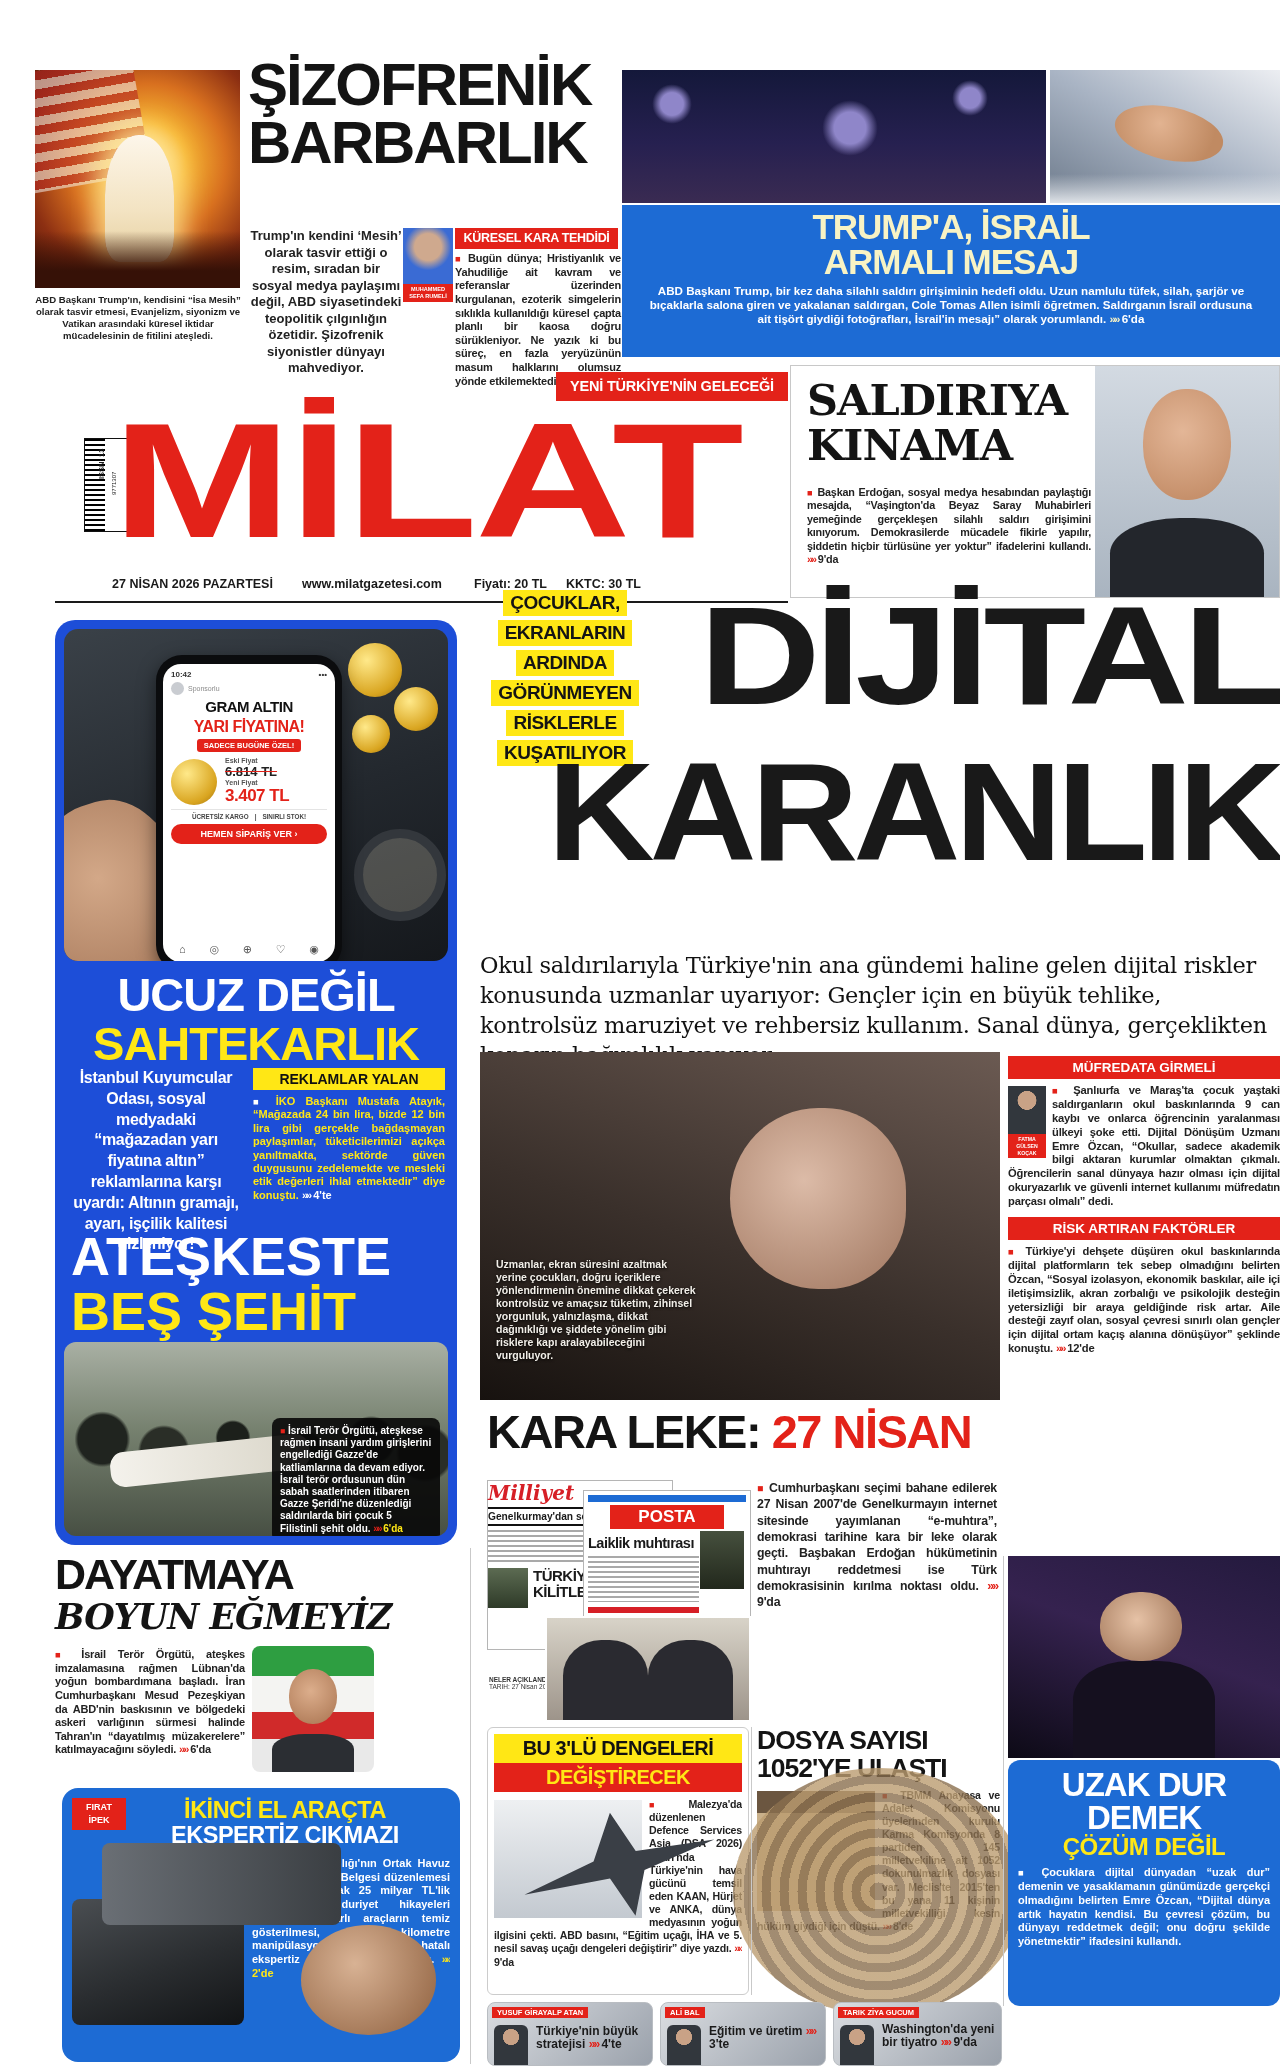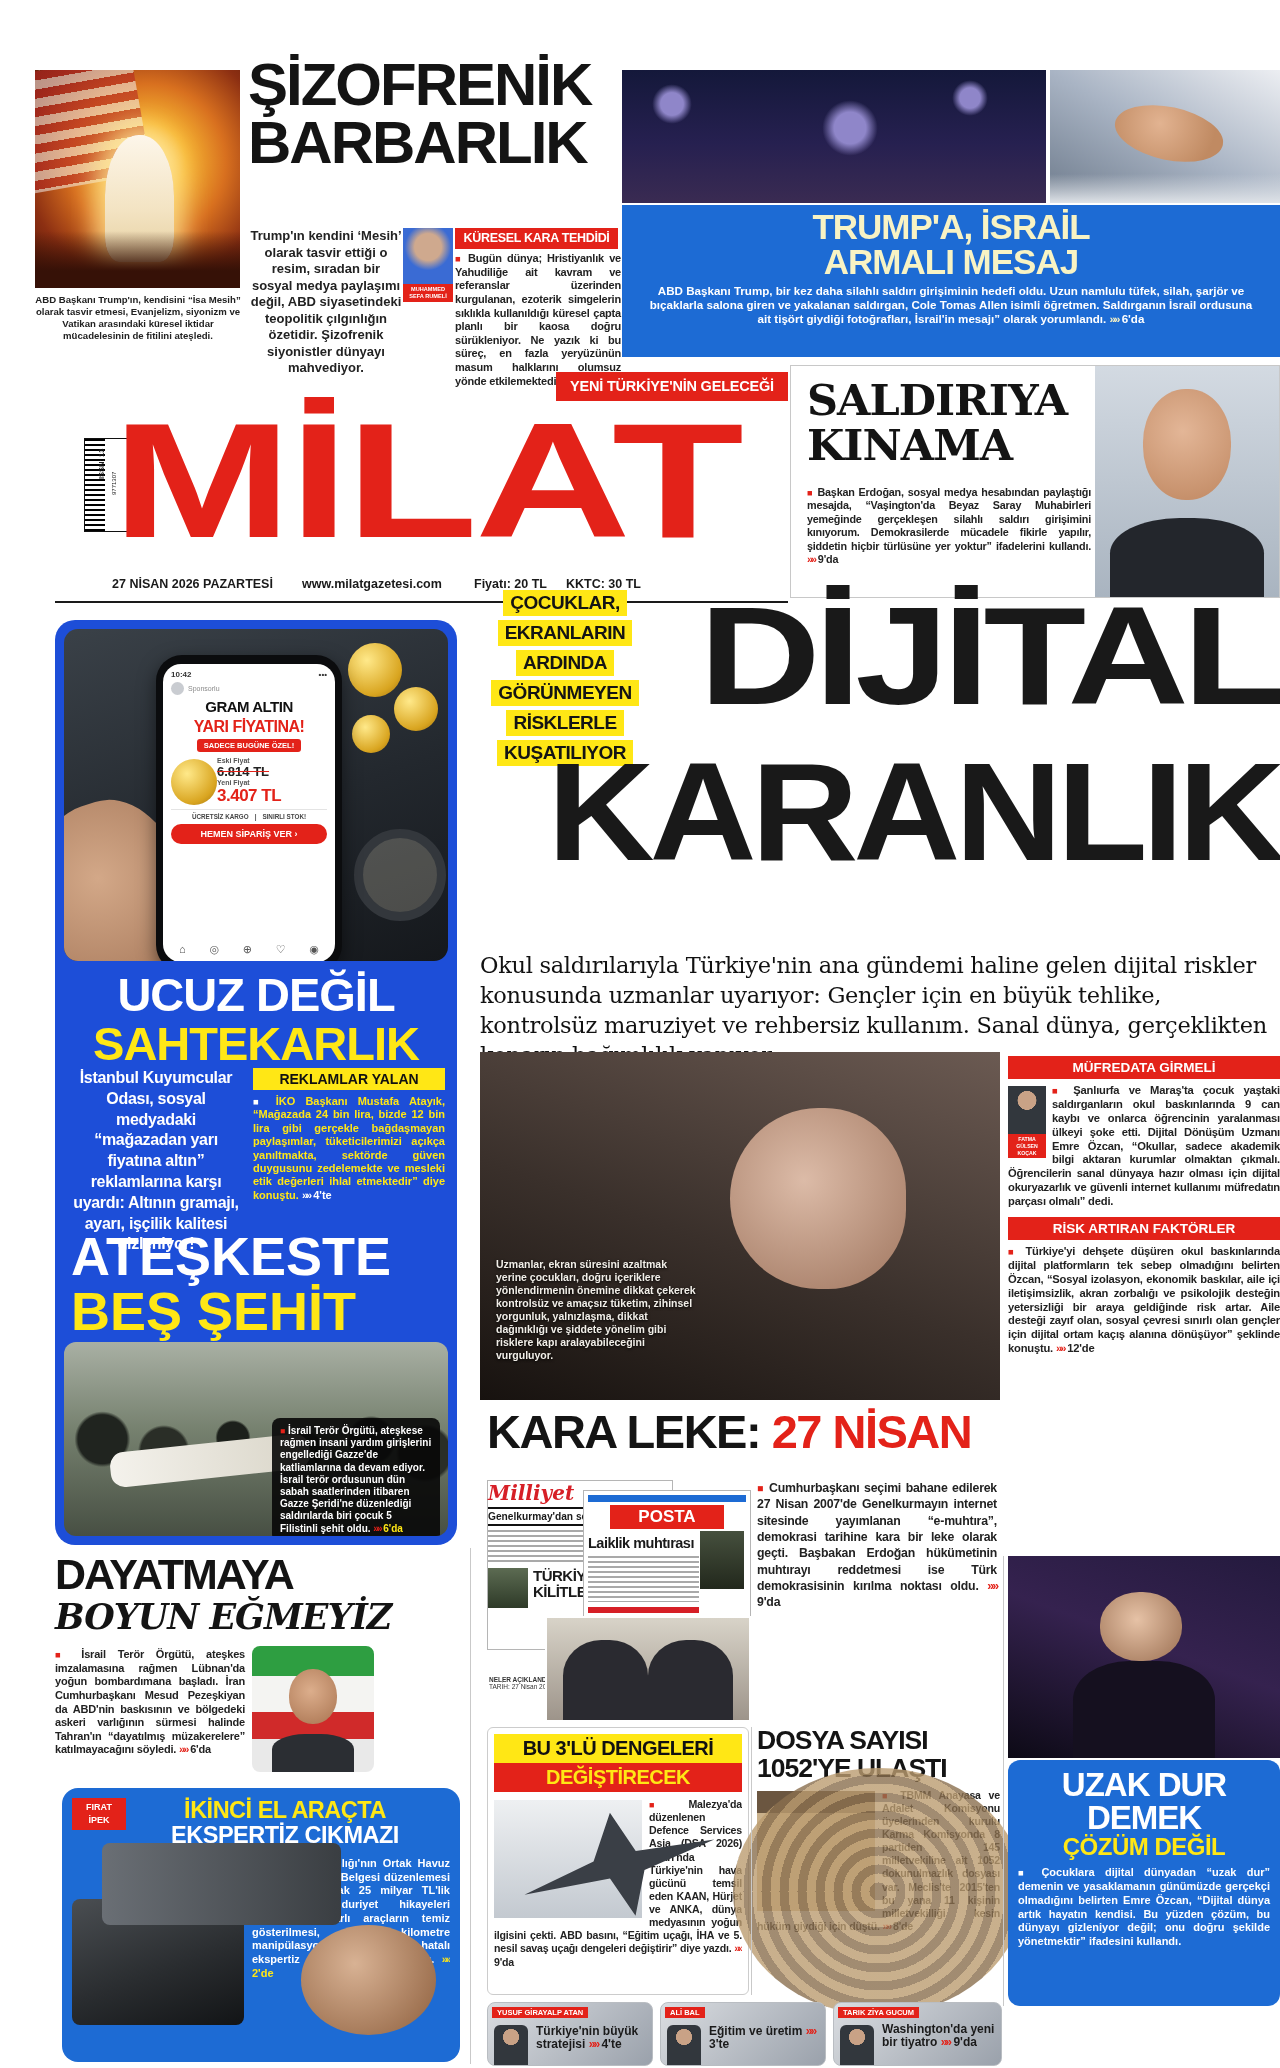--- a/index.html
+++ b/index.html
@@ -78,21 +78,21 @@
   
   .phone{position:absolute;left:92px;top:26px;width:172px;height:298px;background:#0b0c0e;border-radius:26px;padding:9px 7px;box-shadow:0 6px 18px rgba(0,0,0,.5);}
   .screen{width:100%;height:100%;background:#fff;border-radius:18px;overflow:hidden;padding:6px 8px;box-sizing:border-box;
           display:flex;flex-direction:column;gap:3px;font-family:"Liberation Sans",sans-serif;}
   .srow{display:flex;justify-content:space-between;align-items:center;font-size:8px;font-weight:bold;color:#333;}
   .sprow{display:flex;align-items:center;gap:4px;font-size:7px;color:#8a8a8a;}
   .avatar{width:13px;height:13px;border-radius:50%;background:#c9ccd1;}
   .gt1{font-size:15px;font-weight:900;text-align:center;letter-spacing:-.5px;color:#111;}
   .gt2{font-size:16px;font-weight:900;text-align:center;letter-spacing:-.5px;color:#e32219;}
   .pill{align-self:center;background:#e32219;color:#fff;font-size:7.5px;font-weight:bold;padding:2px 7px;border-radius:3px;}
-  .prow{display:flex;align-items:center;margin-top:2px;}
+  .prow{display:flex;gap:8px;align-items:center;margin-top:2px;}
   .pcoin{width:46px;height:46px;flex:0 0 auto;}
   .plab{font-size:7px;color:#555;font-weight:bold;}
   .pold{font-size:13px;font-weight:900;color:#222;text-decoration:line-through;text-decoration-color:#e32219;}
   .pnew{font-size:17px;font-weight:900;color:#e32219;letter-spacing:-.5px;}
   .tinyrow{display:flex;justify-content:center;gap:6px;font-size:6.3px;font-weight:bold;color:#444;border-top:1px solid #e4e4e4;padding-top:3px;}
   .cta{background:#e32219;color:#fff;font-size:9px;font-weight:bold;text-align:center;border:none;border-radius:11px;padding:5px 4px;margin-top:1px;}
   .pnav{display:flex;justify-content:space-between;padding:2px 8px 0;font-size:11px;color:#555;margin-top:auto;}
   
   .kickline{display:inline-block;background:#ffe715;color:#141414;font-weight:900;font-size:19px;
             letter-spacing:-.5px;padding:2px 7px;margin:2px 0;}
@@ -410,21 +410,21 @@
     </div>
   </div>
 
   <div class="ph p-night" style="left:1008px;top:1556px;width:272px;height:202px;"></div>
   <div class="abs bluebox" style="left:1008px;top:1760px;width:272px;height:246px;border-radius:12px;padding:8px 10px;box-sizing:border-box;text-align:center;">
     <div style="font-size:33px;font-weight:900;color:#fff;line-height:1.0;letter-spacing:-1px;">UZAK DUR</div>
     <div style="font-size:33px;font-weight:900;color:#fff;line-height:1.0;letter-spacing:-1px;">DEMEK</div>
     <div style="font-size:24px;font-weight:900;color:#ffe715;line-height:1.1;letter-spacing:-.5px;">ÇÖZÜM DEĞİL</div>
     <p style="margin:6px 0 0;font-size:11px;font-weight:bold;line-height:1.25;color:#fff;text-align:justify;">
       <span class="sq white">■</span>
-      <span>Çocuklara dijital dünyadan “uzak dur” demenin ve yasaklamanın günümüzde gerçekçi olmadığını belirten Emre Özcan, “Dijital dünya artık hayatın kendisi. Bu yüzden çözüm, bu dünyayı gizleniyor değil; onu doğru şekilde yönetmektir” ifadesini kullandı.</span>
+      <span>Çocuklara dijital dünyadan “uzak dur” demenin ve yasaklamanın günümüzde gerçekçi olmadığını belirten Emre Özcan, “Dijital dünya artık hayatın kendisi. Bu çevresi çözüm, bu dünyayı reddetmek değil; onu doğru şekilde yönetmektir” ifadesini kullandı.</span>
     </p>
   </div>
 
   <div class="abs colbox" style="left:487px;top:2002px;width:164px;height:62px;">
     <div class="abs redbox" style="left:4px;top:4px;font-size:7.5px;padding:1px 5px;z-index:2;">YUSUF GİRAYALP ATAN</div>
     <div class="ph port" style="left:6px;bottom:0;width:34px;height:40px;"></div>
     <div class="abs" style="left:48px;top:22px;width:110px;font-size:12px;font-weight:900;line-height:1.12;">
       <span>Türkiye'nin büyük stratejisi</span>
       <span class="arr">»»</span>
       <b class="pg">4'te</b>

